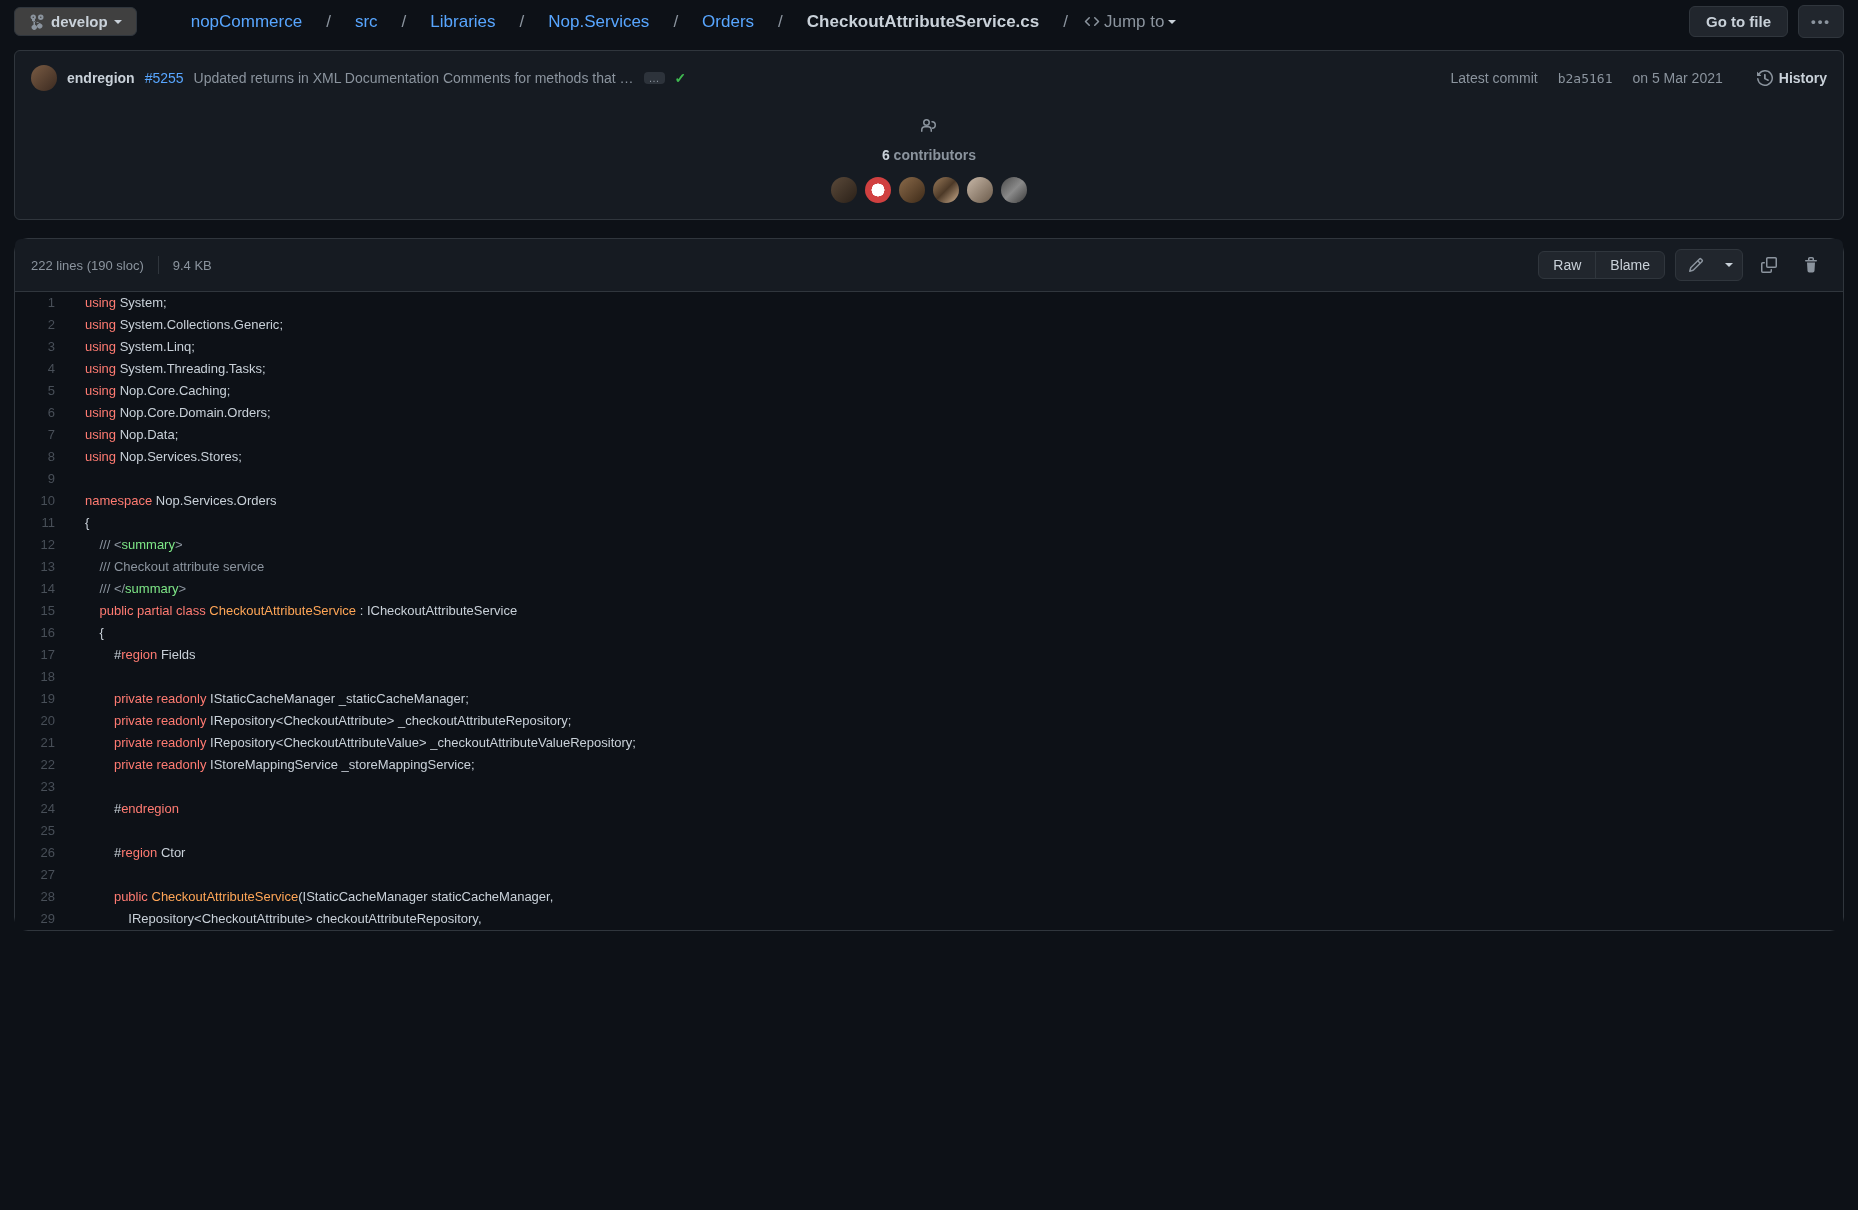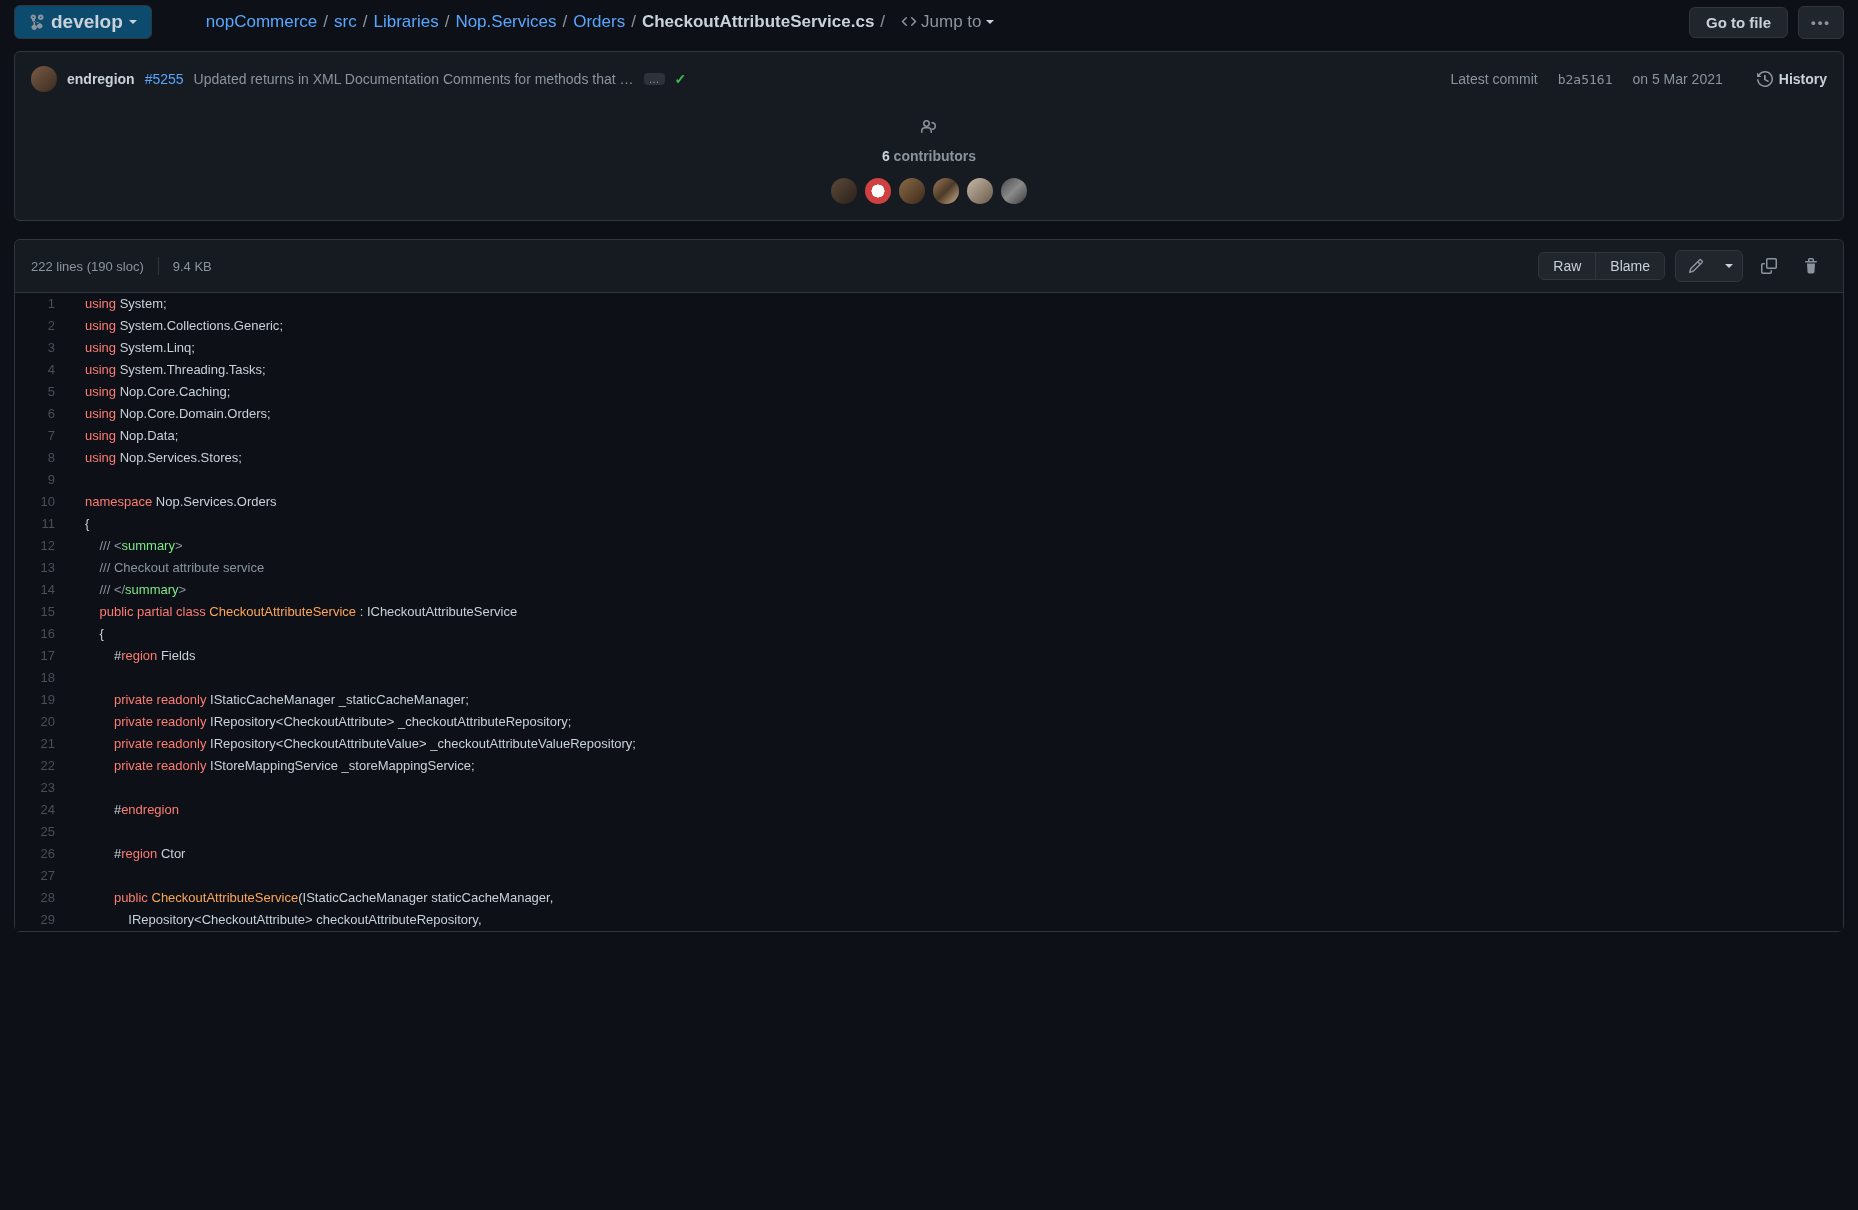--- a/index.html
+++ b/index.html
@@ -1,22 +1,22 @@
 <!DOCTYPE html>
 <html><head>
 <meta charset="utf-8">
 <style>
 * { margin:0; padding:0; box-sizing:border-box; font-family:-apple-system,BlinkMacSystemFont,"Segoe UI",Helvetica,Arial,sans-serif; }
 body { background:#0d1117; color:#c9d1d9; font-size:14px; padding:0 14px; }
 a { color:#58a6ff; text-decoration:none; }
 .toprow { display:flex; align-items:center; padding:5px 0 12px 0; gap:10px; }
-.branch-btn { display:flex; align-items:center; gap:6px; background:#0c4a6e; border:1px solid #30363d; border-radius:6px; padding:5px 14px; color:#c9d1d9; font-weight:600; font-size:19px; cursor:pointer; }
+.branch-btn { display:flex; align-items:center; gap:6px; background:#404040; border:1px solid #30363d; border-radius:6px; padding:5px 14px; color:#c9d1d9; font-weight:600; font-size:15px; cursor:pointer; }
 .branch-btn svg { fill:#8b949e; }
 .caret { display:inline-block; width:0; height:0; border:4px solid transparent; border-top-color:#c9d1d9; margin-top:4px; }
-.crumbs { display:flex; align-items:center; gap:6px; font-size:17px; flex-wrap:wrap;padding-left:44px; }
+.crumbs { display:flex; align-items:center; gap:24px; font-size:17px; flex-wrap:wrap;padding-left:44px; }
 .crumbs .sep { color:#8b949e; }
 .crumbs .file { color:#c9d1d9; font-weight:600; }
 .jump { display:flex; align-items:center; gap:4px; color:#8b949e; margin-left:6px; font-size:17px; cursor:pointer;}
 .jump svg { fill:#8b949e; }
 .spacer { flex:1; }
 .gotofile { background:#21262d; border:1px solid #30363d; border-radius:6px; padding:6px 16px; color:#c9d1d9; font-weight:600; font-size:15px; cursor:pointer;}
 .kebab { background:#21262d; border:1px solid #30363d; border-radius:6px; padding:8px 12px; color:#8b949e; font-weight:700; cursor:pointer;}
 .kebab-dots { letter-spacing:2px; }
 .box { border:1px solid #30363d; border-radius:6px; background:#161b22; margin-bottom:18px; }
 .commitbar { display:flex; align-items:center; padding:14px 16px; gap:10px; }
@@ -36,21 +36,21 @@
 .contrib-label { color:#8b949e; font-weight:600; }
 .contrib-label span { color:#c9d1d9;}
 .avatars { display:flex; gap:8px; }
 .avatars .a { width:26px; height:26px; border-radius:50%; }
 .a1{background:linear-gradient(135deg,#5b4a3a,#2a2018);}
 .a2{background:radial-gradient(circle,#fff 35%,#d04040 36%);}
 .a3{background:linear-gradient(135deg,#8a6a4a,#3d2a18);}
 .a4{background:linear-gradient(135deg,#9a7a5a,#4d3a28,#d0b090);}
 .a5{background:linear-gradient(135deg,#c8b8a8,#6a5a4a);}
 .a6{background:linear-gradient(135deg,#4a4a4a,#8a8a8a,#3a3a3a);}
-.filebox { border:1px solid #30363d; border-radius:6px; }
+.filebox { border:1px solid #30363d; border-radius:14px; }
 .filehdr { display:flex; align-items:center; padding:10px 16px; background:#161b22; border-bottom:1px solid #30363d; border-radius:6px 6px 0 0;}
 .fileinfo { color:#8b949e; font-family:ui-monospace,SFMono-Regular,Consolas,monospace; font-size:13px; display:flex; align-items:center; gap:14px; }
 .vdiv { width:1px; height:18px; background:#30363d; }
 .tools { margin-left:auto; display:flex; align-items:center; gap:10px; }
 .btngrp { display:flex; border:1px solid #30363d; border-radius:6px; overflow:hidden; background:#21262d;}
 .btngrp .b { padding:5px 14px; color:#c9d1d9; font-size:14px; font-weight:500; cursor:pointer; }
 .btngrp .b + .b { border-left:1px solid #30363d; }
 .iconbtn { width:32px; height:30px; display:flex; align-items:center; justify-content:center; color:#8b949e; cursor:pointer; border-radius:6px;}
 .iconbtn svg { fill:currentColor; }
 table.code { width:100%; border-collapse:collapse; font-family:ui-monospace,SFMono-Regular,Consolas,"Liberation Mono",monospace; font-size:13px; line-height:22px; background:#0d1117;}

